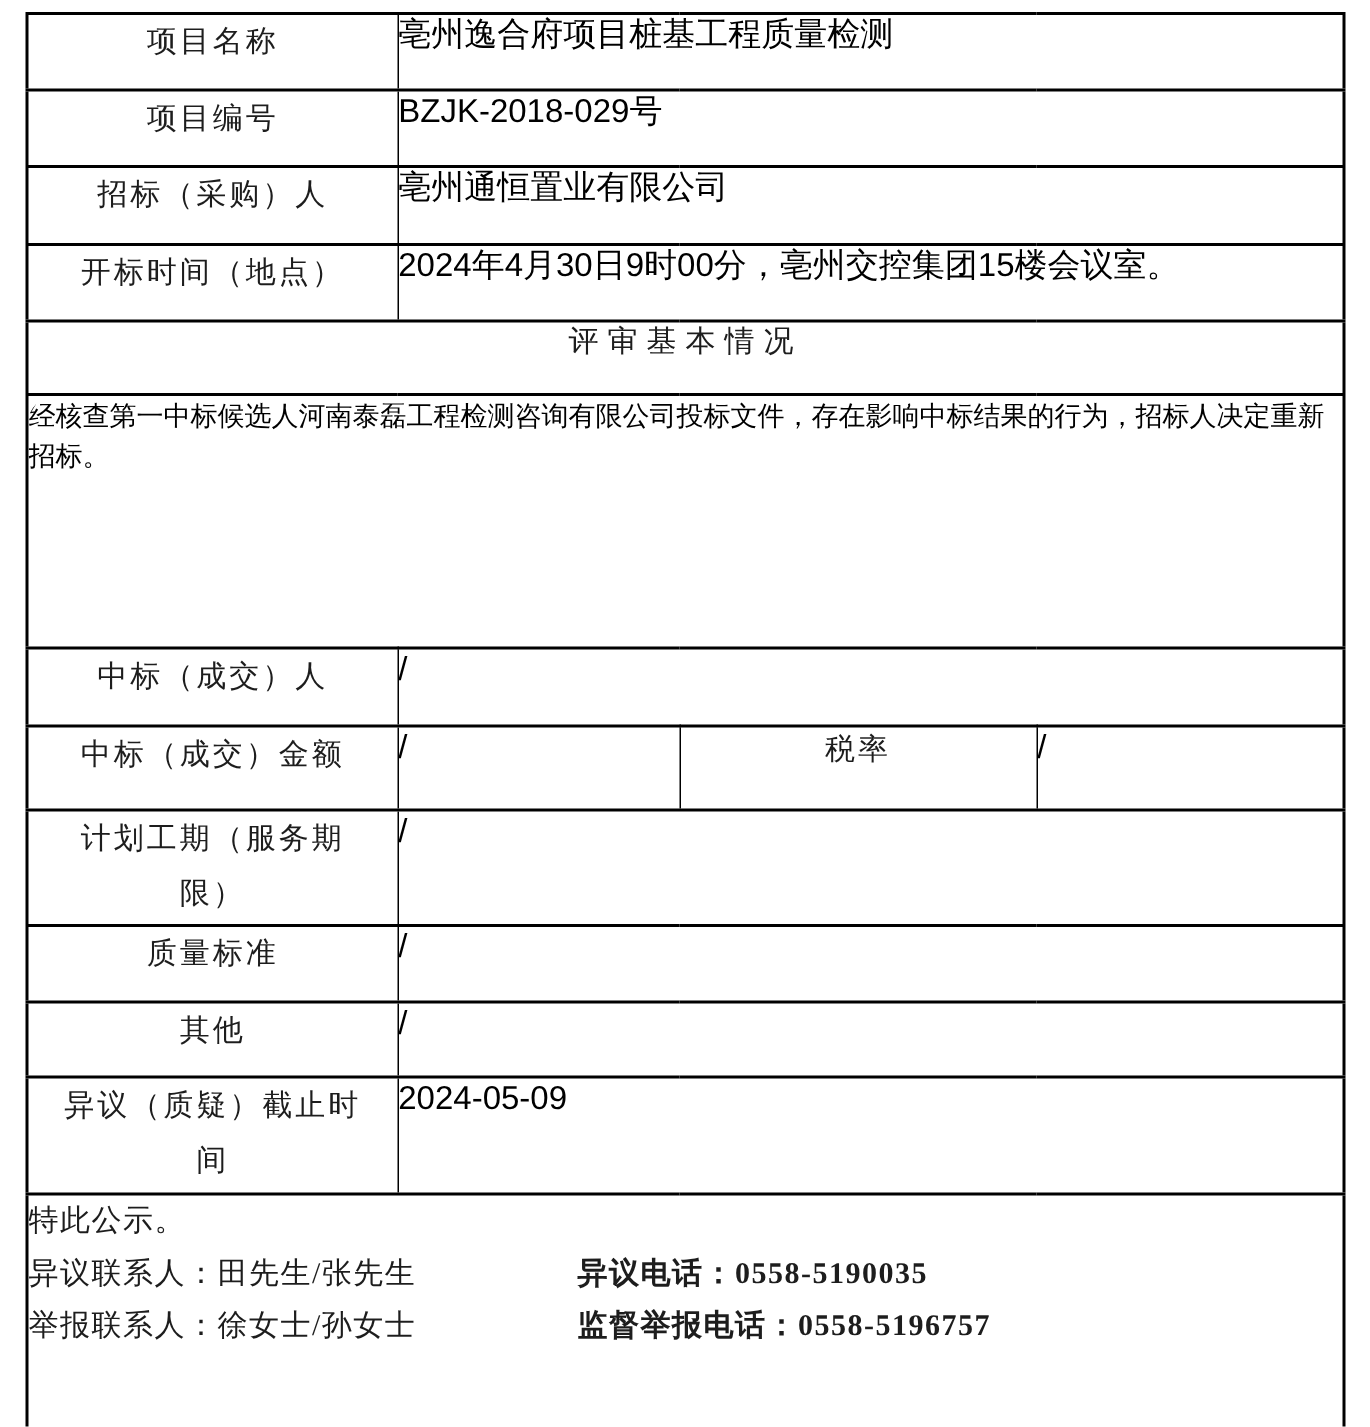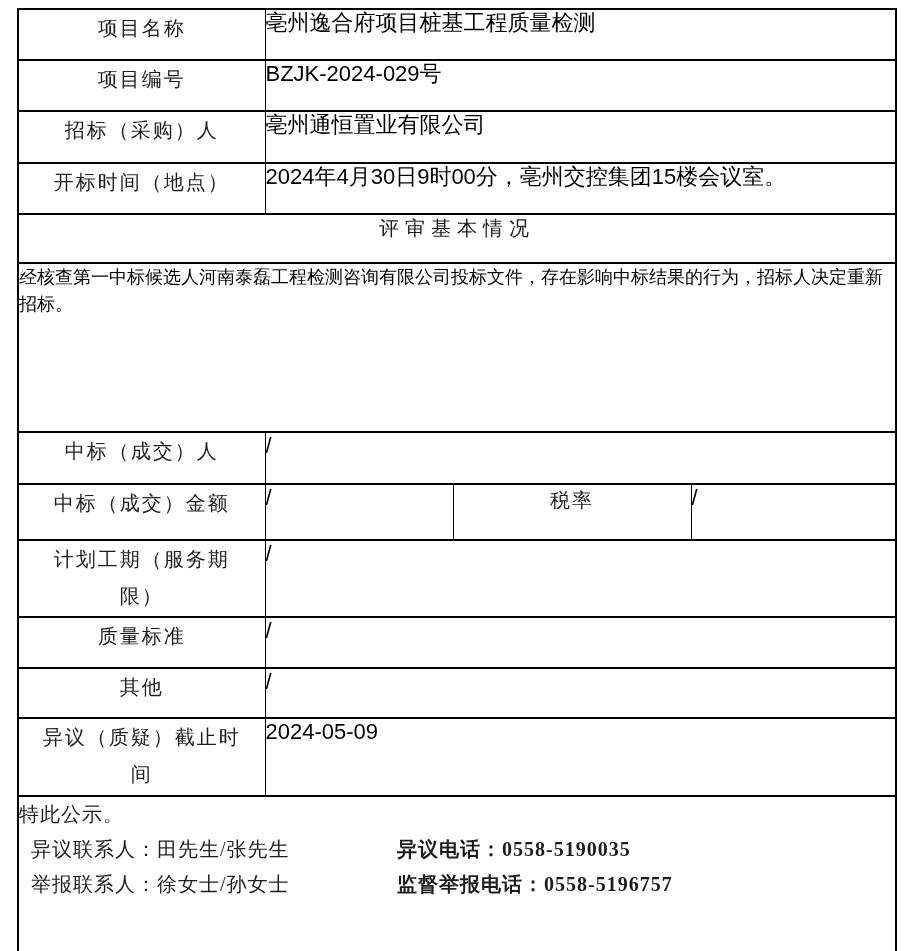--- a/index.html
+++ b/index.html
@@ -97,21 +97,20 @@
     letter-spacing: 1px;
     color: #1d1d1d;
     text-align: left;
     padding: 8px 12px 4px 12px;
     line-height: 35px;
   }
   .footer-line { display: block; }
   .footer-left {
     display: inline-block;
     min-width: 360px;
-    padding-left: 12px;
   }
   .footer-right { display: inline-block; font-weight: bold; }
 </style>
 </head>
 <body>
 
 <div class="page">
   <table class="doc-table">
     <colgroup>
       <col style="width:247px">
@@ -121,21 +120,21 @@
     </colgroup>
 
     <tbody>
         <tr class="r-h49">
       <td class="label-cell">项目名称</td>
       <td class="value-cell" colspan="3">亳州逸合府项目桩基工程质量检测</td>
     </tr>
 
     <tr class="r-h49">
       <td class="label-cell">项目编号</td>
-      <td class="value-cell" colspan="3">BZJK-2024-029号</td>
+      <td class="value-cell" colspan="3">BZJK-2018-029号</td>
     </tr>
 
     <tr class="r-h50">
       <td class="label-cell">招标（采购）人</td>
       <td class="value-cell" colspan="3">亳州通恒置业有限公司</td>
     </tr>
 
     <tr class="r-h49">
       <td class="label-cell">开标时间（地点）</td>
       <td class="value-cell" colspan="3">2024年4月30日9时00分，亳州交控集团15楼会议室。</td>

